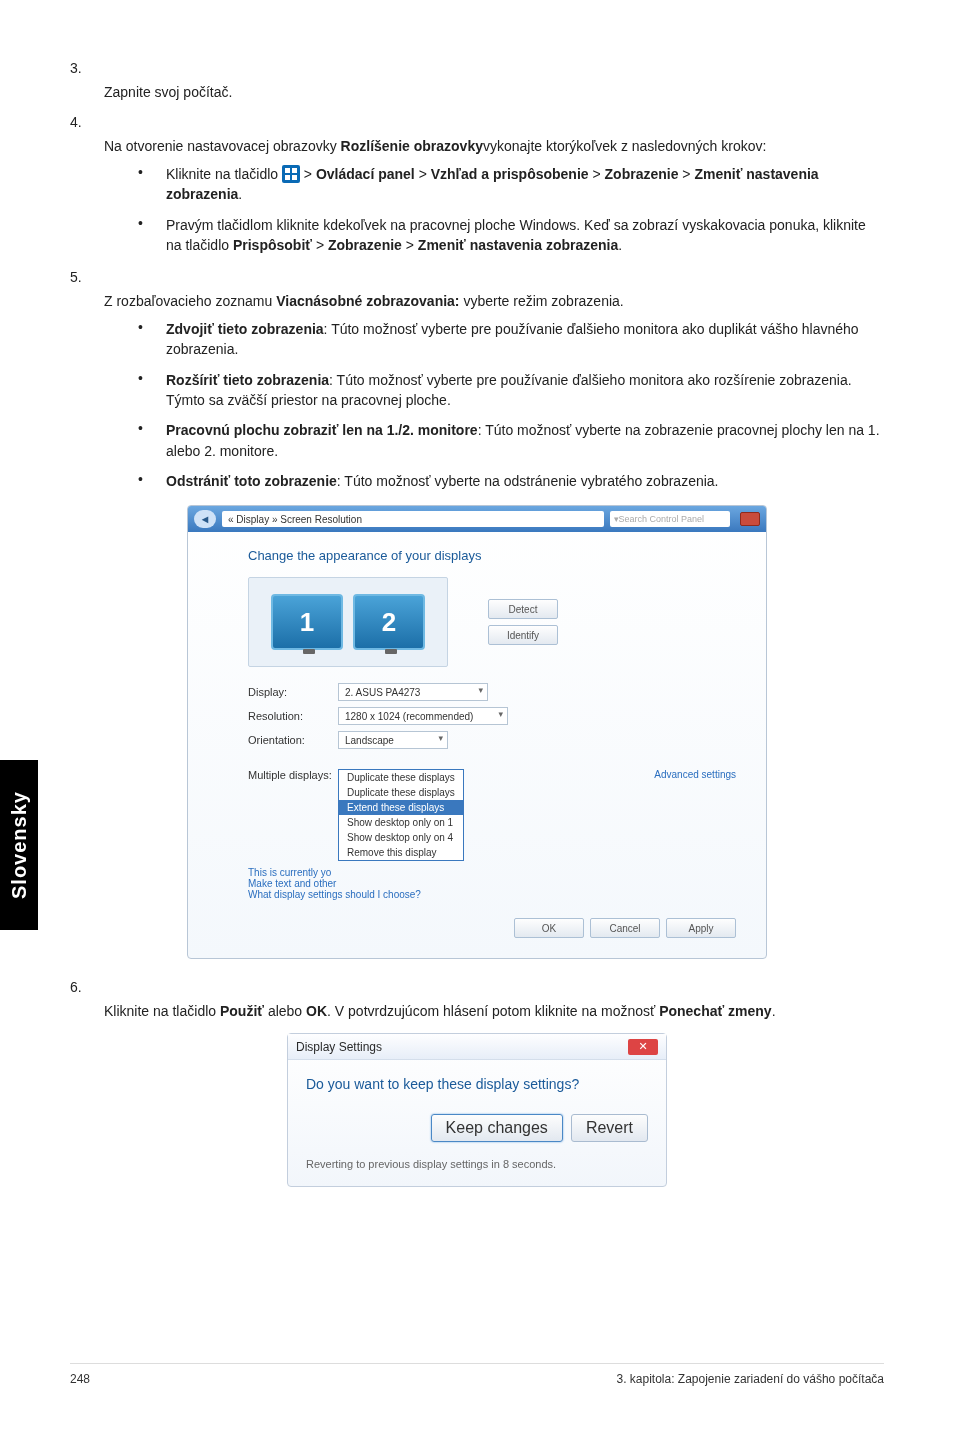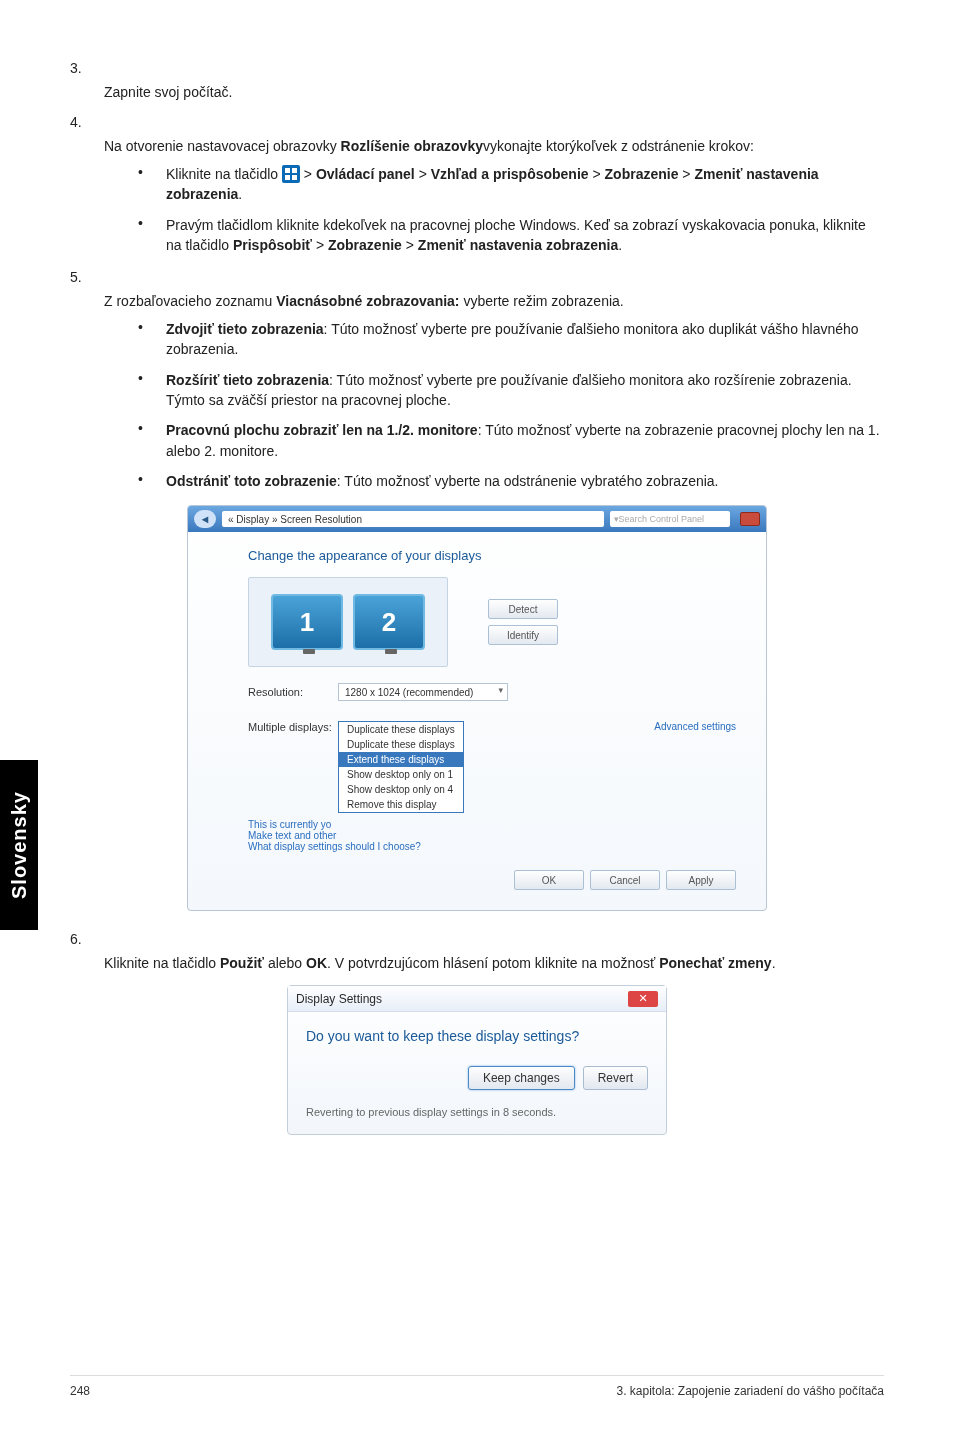--- a/index.html
+++ b/index.html
@@ -45,41 +45,41 @@
   .win1 .ddopt.sel { background: #3a78be; color: #fff; }
   .win1 .advlink { color: #2a6ebf; font-size: 10px; margin-left: auto; }
   .win1 .bluetxt { color: #2a6ebf; font-size: 10px; }
   .win1 .btnrow { display: flex; gap: 6px; justify-content: flex-end; margin-top: 18px; }
   .win2 { width: 380px; border: 1px solid #c3cedd; border-radius: 4px; background: linear-gradient(#fff,#f2f6fb); font-size: 12px; }
   .win2 .titlebar { height: 26px; padding: 0 8px; display: flex; align-items: center; color: #2a2a2a; font-size: 12px; border-bottom: 1px solid #d4deeb; background: linear-gradient(#fefeff,#e7eef8); }
   .win2 .titlebar .x { margin-left: auto; width: 30px; height: 16px; background: #d44; border-radius: 2px; color: #fff; display: flex; align-items: center; justify-content: center; font-size: 11px; }
   .win2 .body { padding: 16px 18px; }
   .win2 .q { color: #1a5a99; font-size: 14px; margin-bottom: 22px; }
   .win2 .btnrow { display: flex; gap: 8px; justify-content: flex-end; margin-bottom: 16px; }
-  .win2 .btn { background: linear-gradient(#fdfdfd,#e2e8f0); border: 1px solid #a9bbd0; border-radius: 3px; padding: 4px 14px; font-size: 12px; color: #333; }
+  .win2 .btn { background: linear-gradient(#fdfdfd,#e2e8f0); border: 1px solid #a9bbd0; border-radius: 3px; padding: 4px 14px; font-size: 16px; color: #333; }
   .win2 .btn.def { border: 1px solid #4a88c6; box-shadow: 0 0 2px #6ca6df; }
   .win2 .status { font-size: 11px; color: #666; }
-  .footer { position: absolute; bottom: 40px; left: 70px; right: 70px; display: flex; justify-content: space-between; font-size: 12px; color: #333; border-top: 1px solid #ddd; padding-top: 8px; }
+  .footer { position: absolute; bottom: 52px; left: 70px; right: 70px; display: flex; justify-content: space-between; font-size: 12px; color: #333; border-top: 1px solid #ddd; padding-top: 8px; }
 </style>
 </head>
 <body>
 
 <div class="sidetab">Slovensky</div>
 
 <div class="page">
 
   <div class="item">
     <div class="num">3.</div>
     <div class="content">Zapnite svoj počítač.</div>
   </div>
 
   <div class="item">
     <div class="num">4.</div>
     <div class="content">
-      <span>Na otvorenie nastavovacej obrazovky </span><b>Rozlíšenie obrazovky</b><span>vykonajte ktorýkoľvek z odstránenie krokov:</span>
+      <span>Na otvorenie nastavovacej obrazovky </span><b>Rozlíšenie obrazovky</b><span>vykonajte ktorýkoľvek z nasledovných krokov:</span>
       <div class="sub">
         <div class="dot"></div>
         <div class="subcontent">
           <span>Kliknite na tlačidlo </span><span class="winicon"></span><span> &gt; </span><b>Ovládací panel</b><span> &gt; </span><b>Vzhľad a prispôsobenie</b><span> &gt; </span><b>Zobrazenie</b><span> &gt; </span><b>Zmeniť nastavenia zobrazenia</b><span>.</span>
         </div>
       </div>
       <div class="sub">
         <div class="dot"></div>
         <div class="subcontent">
           <span>Pravým tlačidlom kliknite kdekoľvek na pracovnej ploche Windows. Keď sa zobrazí vyskakovacia ponuka, kliknite na tlačidlo </span><b>Prispôsobiť</b><span> &gt; </span><b>Zobrazenie</b><span> &gt; </span><b>Zmeniť nastavenia zobrazenia</b><span>.</span>
@@ -126,22 +126,30 @@
         <div class="monbox">
           <div class="mon">1</div>
           <div class="mon">2</div>
         </div>
         <div class="btncol">
           <div class="btn">Detect</div>
           <div class="btn">Identify</div>
         </div>
       </div>
       <div class="formrow">
+          <div class="lbl">Display:</div>
+          <div class="dd" style="width:150px">2. ASUS PA4273</div>
+        </div>
+      <div class="formrow">
           <div class="lbl">Resolution:</div>
           <div class="dd" style="width:170px">1280 x 1024 (recommended)</div>
+        </div>
+      <div class="formrow">
+          <div class="lbl">Orientation:</div>
+          <div class="dd" style="width:110px">Landscape</div>
         </div>
       <div class="formrow" style="align-items:flex-start;margin-top:20px;">
         <div class="lbl">Multiple displays:</div>
         <div class="ddopen">
           <div class="ddopt">Duplicate these displays</div>
           <div class="ddopt">Duplicate these displays</div>
           <div class="ddopt sel">Extend these displays</div>
           <div class="ddopt">Show desktop only on 1</div>
           <div class="ddopt">Show desktop only on 4</div>
           <div class="ddopt">Remove this display</div>

